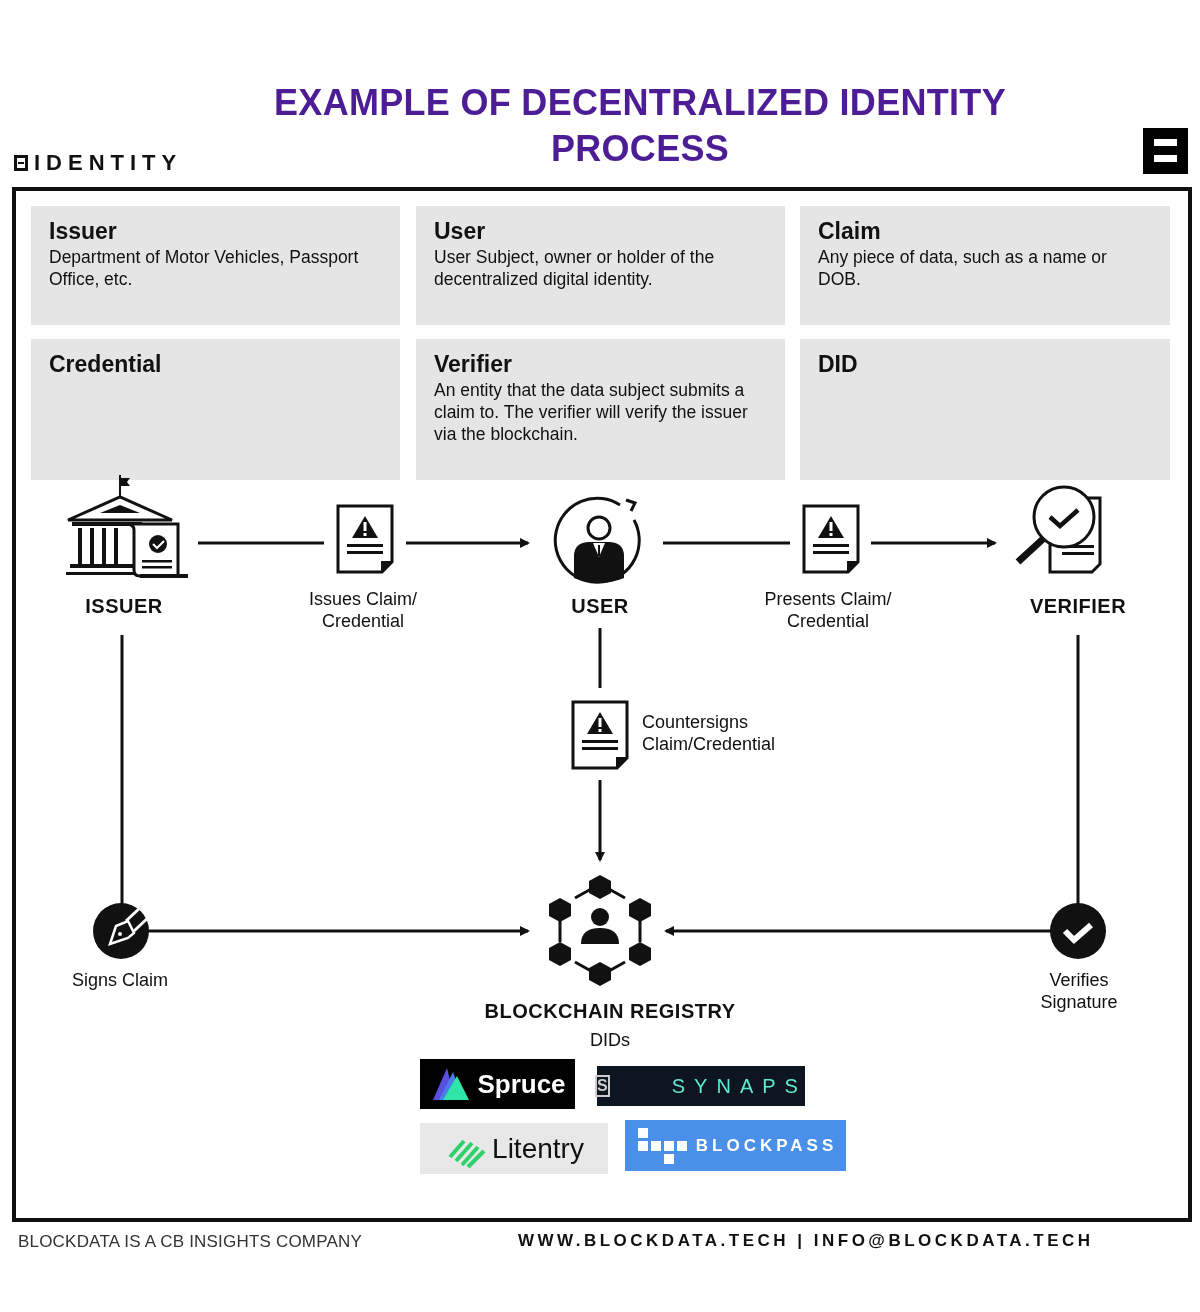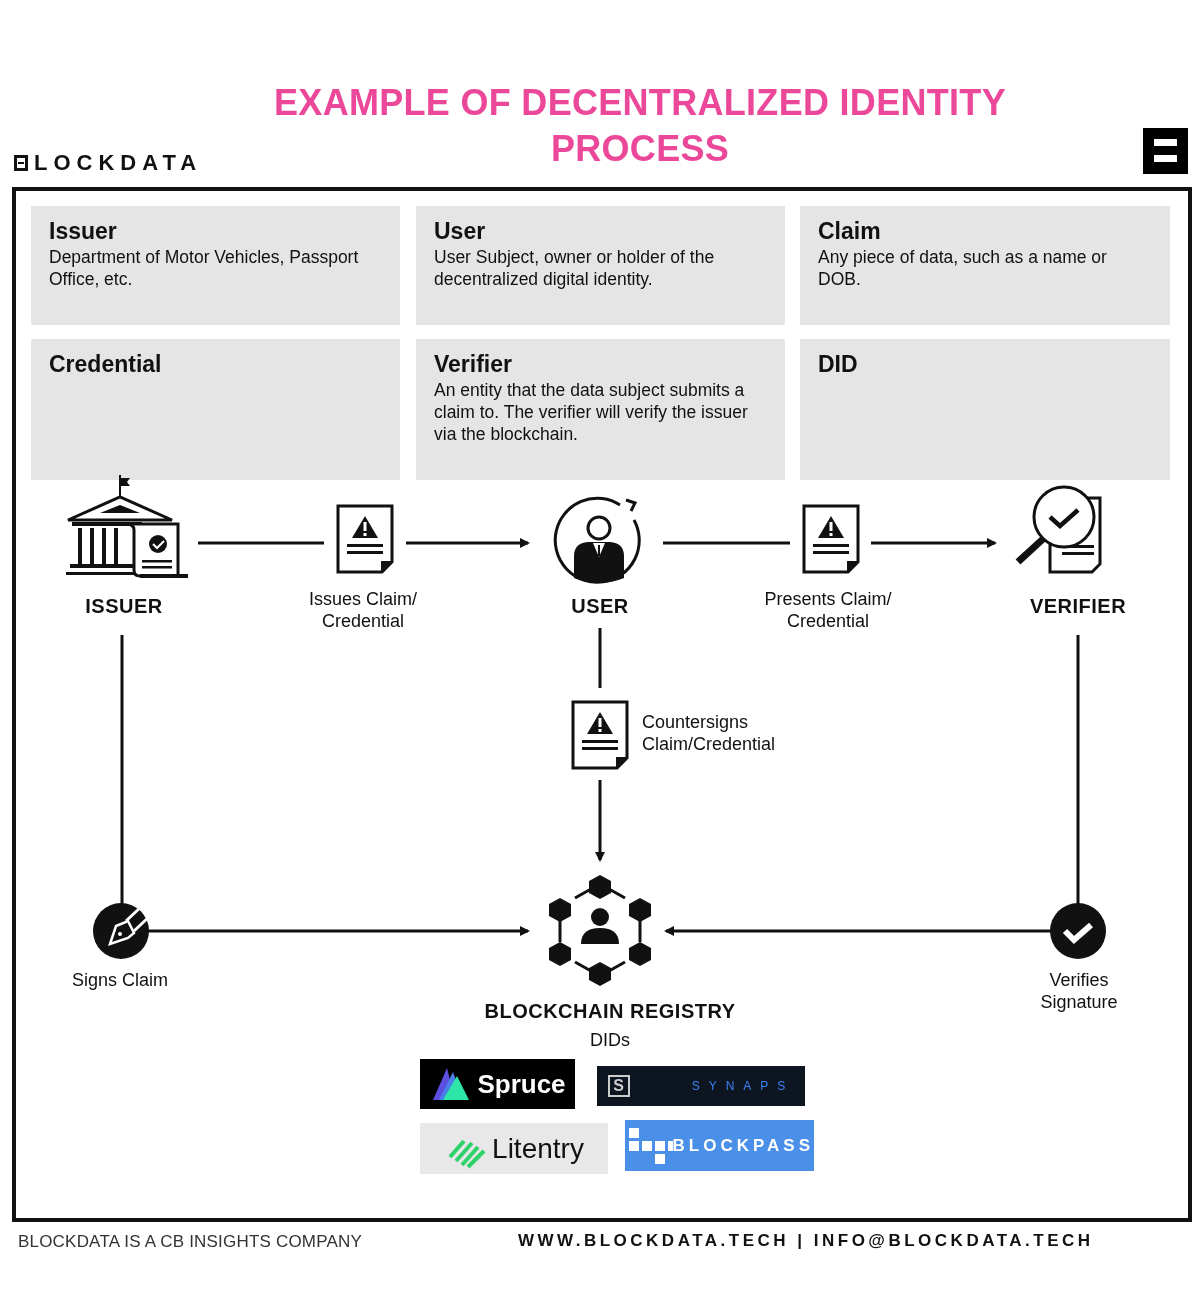--- a/index.html
+++ b/index.html
@@ -1,18 +1,18 @@
 <!DOCTYPE html>
 <html><head>
 <meta charset="utf-8">
 <style>
   html,body{margin:0;padding:0;background:#fff;}
   body{width:1200px;height:1312px;position:relative;overflow:hidden;font-family:"Liberation Sans",sans-serif;color:#111;}
   .abs{position:absolute;}
-  .title{left:200px;width:880px;top:80px;text-align:center;font-weight:700;font-size:36px;line-height:46px;letter-spacing:0.3px;color:#ec4899;}
+  .title{left:200px;width:880px;top:80px;text-align:center;font-weight:700;font-size:36px;line-height:46px;letter-spacing:0.3px;color:#4c1d95;}
   .brand{left:14px;top:150px;font-weight:700;font-size:22px;letter-spacing:6px;display:flex;align-items:center;}
   .brand .bmark{width:14px;height:16px;border:3px solid #111;box-sizing:border-box;margin-right:6px;position:relative;}
   .brand .bmark:after{content:"";position:absolute;left:1px;right:1px;top:4px;height:2px;background:#111;}
   .logo-box{left:1143px;top:128px;width:45px;height:46px;background:#000;}
   .logo-box .bar{position:absolute;left:11px;width:23px;height:7px;background:#fff;}
   .frame{left:12px;top:187px;width:1172px;height:1027px;border:4px solid #111;}
   .card{background:#e5e5e5;padding:12px 18px;box-sizing:border-box;}
   .card h3{margin:0;font-size:23px;line-height:26px;font-weight:700;}
   .card p{margin:2px 0 0 0;font-size:17.5px;line-height:22px;}
   .lbl{font-size:18px;text-align:center;line-height:22px;}
@@ -23,21 +23,21 @@
 </style>
 </head>
 <body>
 
 <div class="abs title">
   <div>EXAMPLE OF DECENTRALIZED IDENTITY</div>
   <div>PROCESS</div>
 </div>
 <div class="abs brand">
   <span class="bmark"></span>
-  <span>LOCKDATA</span>
+  <span>IDENTITY</span>
 </div>
 <div class="abs logo-box">
   <div class="bar" style="top:11px"></div>
   <div class="bar" style="top:27px"></div>
 </div>
 
 <div class="abs frame"></div>
 
 <div class="abs card" style="left:31px;top:206px;width:369px;height:119px;">
   <h3>Issuer</h3>
@@ -197,34 +197,34 @@
 <div class="abs partner" style="left:420px;top:1059px;width:155px;height:50px;background:#000;justify-content:center;">
   <svg width="44" height="40">
     <path d="M18,4 L4,36 H26 Z" fill="#5a4fe0"></path>
     <path d="M24,8 L10,36 H34 Z" fill="#4a7fe8"></path>
     <path d="M28,12 L14,36 H40 Z" fill="#2ee6a8"></path>
   </svg>
   <span style="color:#fff;font-weight:700;font-size:26px;margin-left:4px;">Spruce</span>
 </div>
 <div class="abs partner" style="left:597px;top:1066px;width:208px;height:40px;background:#0d1520;">
   <span style="width:22px;height:22px;border:2px solid #ccc;box-sizing:border-box;color:#ccc;font-weight:700;font-size:16px;line-height:18px;text-align:center;margin-right:14px;">S</span>
-  <span style="color:#3b82f6;font-size:12px;letter-spacing:9px;margin-left:48px;">SYNAPS</span>
+  <span style="color:#5eead4;font-size:20px;letter-spacing:9px;margin-left:48px;">SYNAPS</span>
 </div>
 <div class="abs partner" style="left:420px;top:1123px;width:188px;height:51px;background:#e8e8e8;">
   <svg width="44" height="40">
     <g stroke="#2fd26a" stroke-width="4">
       <line x1="6" y1="28" x2="20" y2="12"></line>
       <line x1="12" y1="32" x2="28" y2="14"></line>
       <line x1="18" y1="36" x2="34" y2="18"></line>
       <line x1="24" y1="38" x2="40" y2="22"></line>
     </g>
   </svg>
   <span style="color:#111;font-size:28px;margin-left:4px;">Litentry</span>
 </div>
-<div class="abs partner" style="left:625px;top:1120px;width:189px;height:51px;background:#4a90e8;">
+<div class="abs partner" style="left:625px;top:1120px;width:221px;height:51px;background:#4a90e8;">
   <svg width="62" height="44">
     <g fill="#fff">
       <rect x="4" y="4" width="10" height="10"></rect>
       <rect x="4" y="17" width="10" height="10"></rect>
       <rect x="17" y="17" width="10" height="10"></rect>
       <rect x="30" y="17" width="10" height="10"></rect>
       <rect x="30" y="30" width="10" height="10"></rect>
       <rect x="43" y="17" width="10" height="10"></rect>
     </g>
   </svg>

